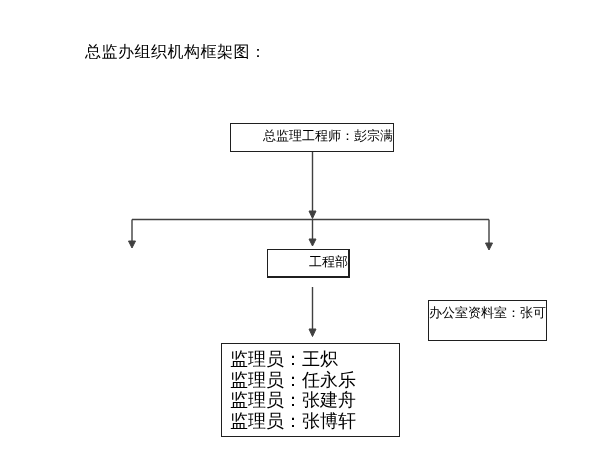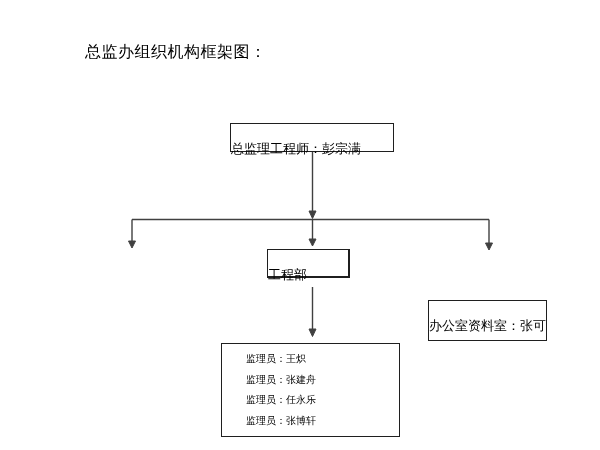--- a/index.html
+++ b/index.html
@@ -29,40 +29,39 @@
     position: absolute;
     left: 0; top: 0;
     width: 600px; height: 450px;
   }
   .org-box {
     position: absolute;
     border: 1.5px solid #1f1f1f;
     background: #ffffff;
     font-size: 13px;
     color: #000000;
-    text-align: left;
-    padding-top: 18px;
+    text-align: right;
+    padding-top: 5px;
     white-space: nowrap;
     line-height: 14px;
   }
   .box-chief      { left: 230px; top: 123px; width: 164px; height: 29px; }
   .box-contract   { left: 64px;  top: 249px; width: 120px; height: 44px; }
   .box-engineering{ left: 267px; top: 249px; width: 83px;  height: 29px; border-width: 1.5px 2px 2px 1.5px; }
   .box-office     { left: 428px; top: 252px; width: 119px; height: 41px; margin-top: 48px; }
   .box-staff      {
     left: 221px; top: 343px; width: 179px; height: 94px;
     text-align: left;
     padding: 5px 4px 0 8px;
   }
   .staff-line {
     display: block;
     line-height: 20.5px;
-    font-size: 10px;
+    font-size: 18px;
     white-space: nowrap;
-    margin-left: 16px;
   }
 </style>
 </head>
 <body>
 
 <div class="canvas">
 
   <div class="doc-title">总监办组织机构框架图：</div>
 
   <svg class="connectors" width="600" height="450" viewBox="0 0 600 450" stroke="#404040" fill="#404040">
@@ -93,18 +92,18 @@
   <div class="org-box box-engineering">
     <span>工程部</span>
   </div>
 
   <div class="org-box box-office">
     <span>办公室资料室：张可</span>
   </div>
 
   <div class="org-box box-staff">
     <span class="staff-line">监理员：王炽</span>
+    <span class="staff-line">监理员：任永乐</span>
     <span class="staff-line">监理员：张建舟</span>
-    <span class="staff-line">监理员：任永乐</span>
     <span class="staff-line">监理员：张博轩</span>
   </div>
 
 </div>
 
 </body></html>

